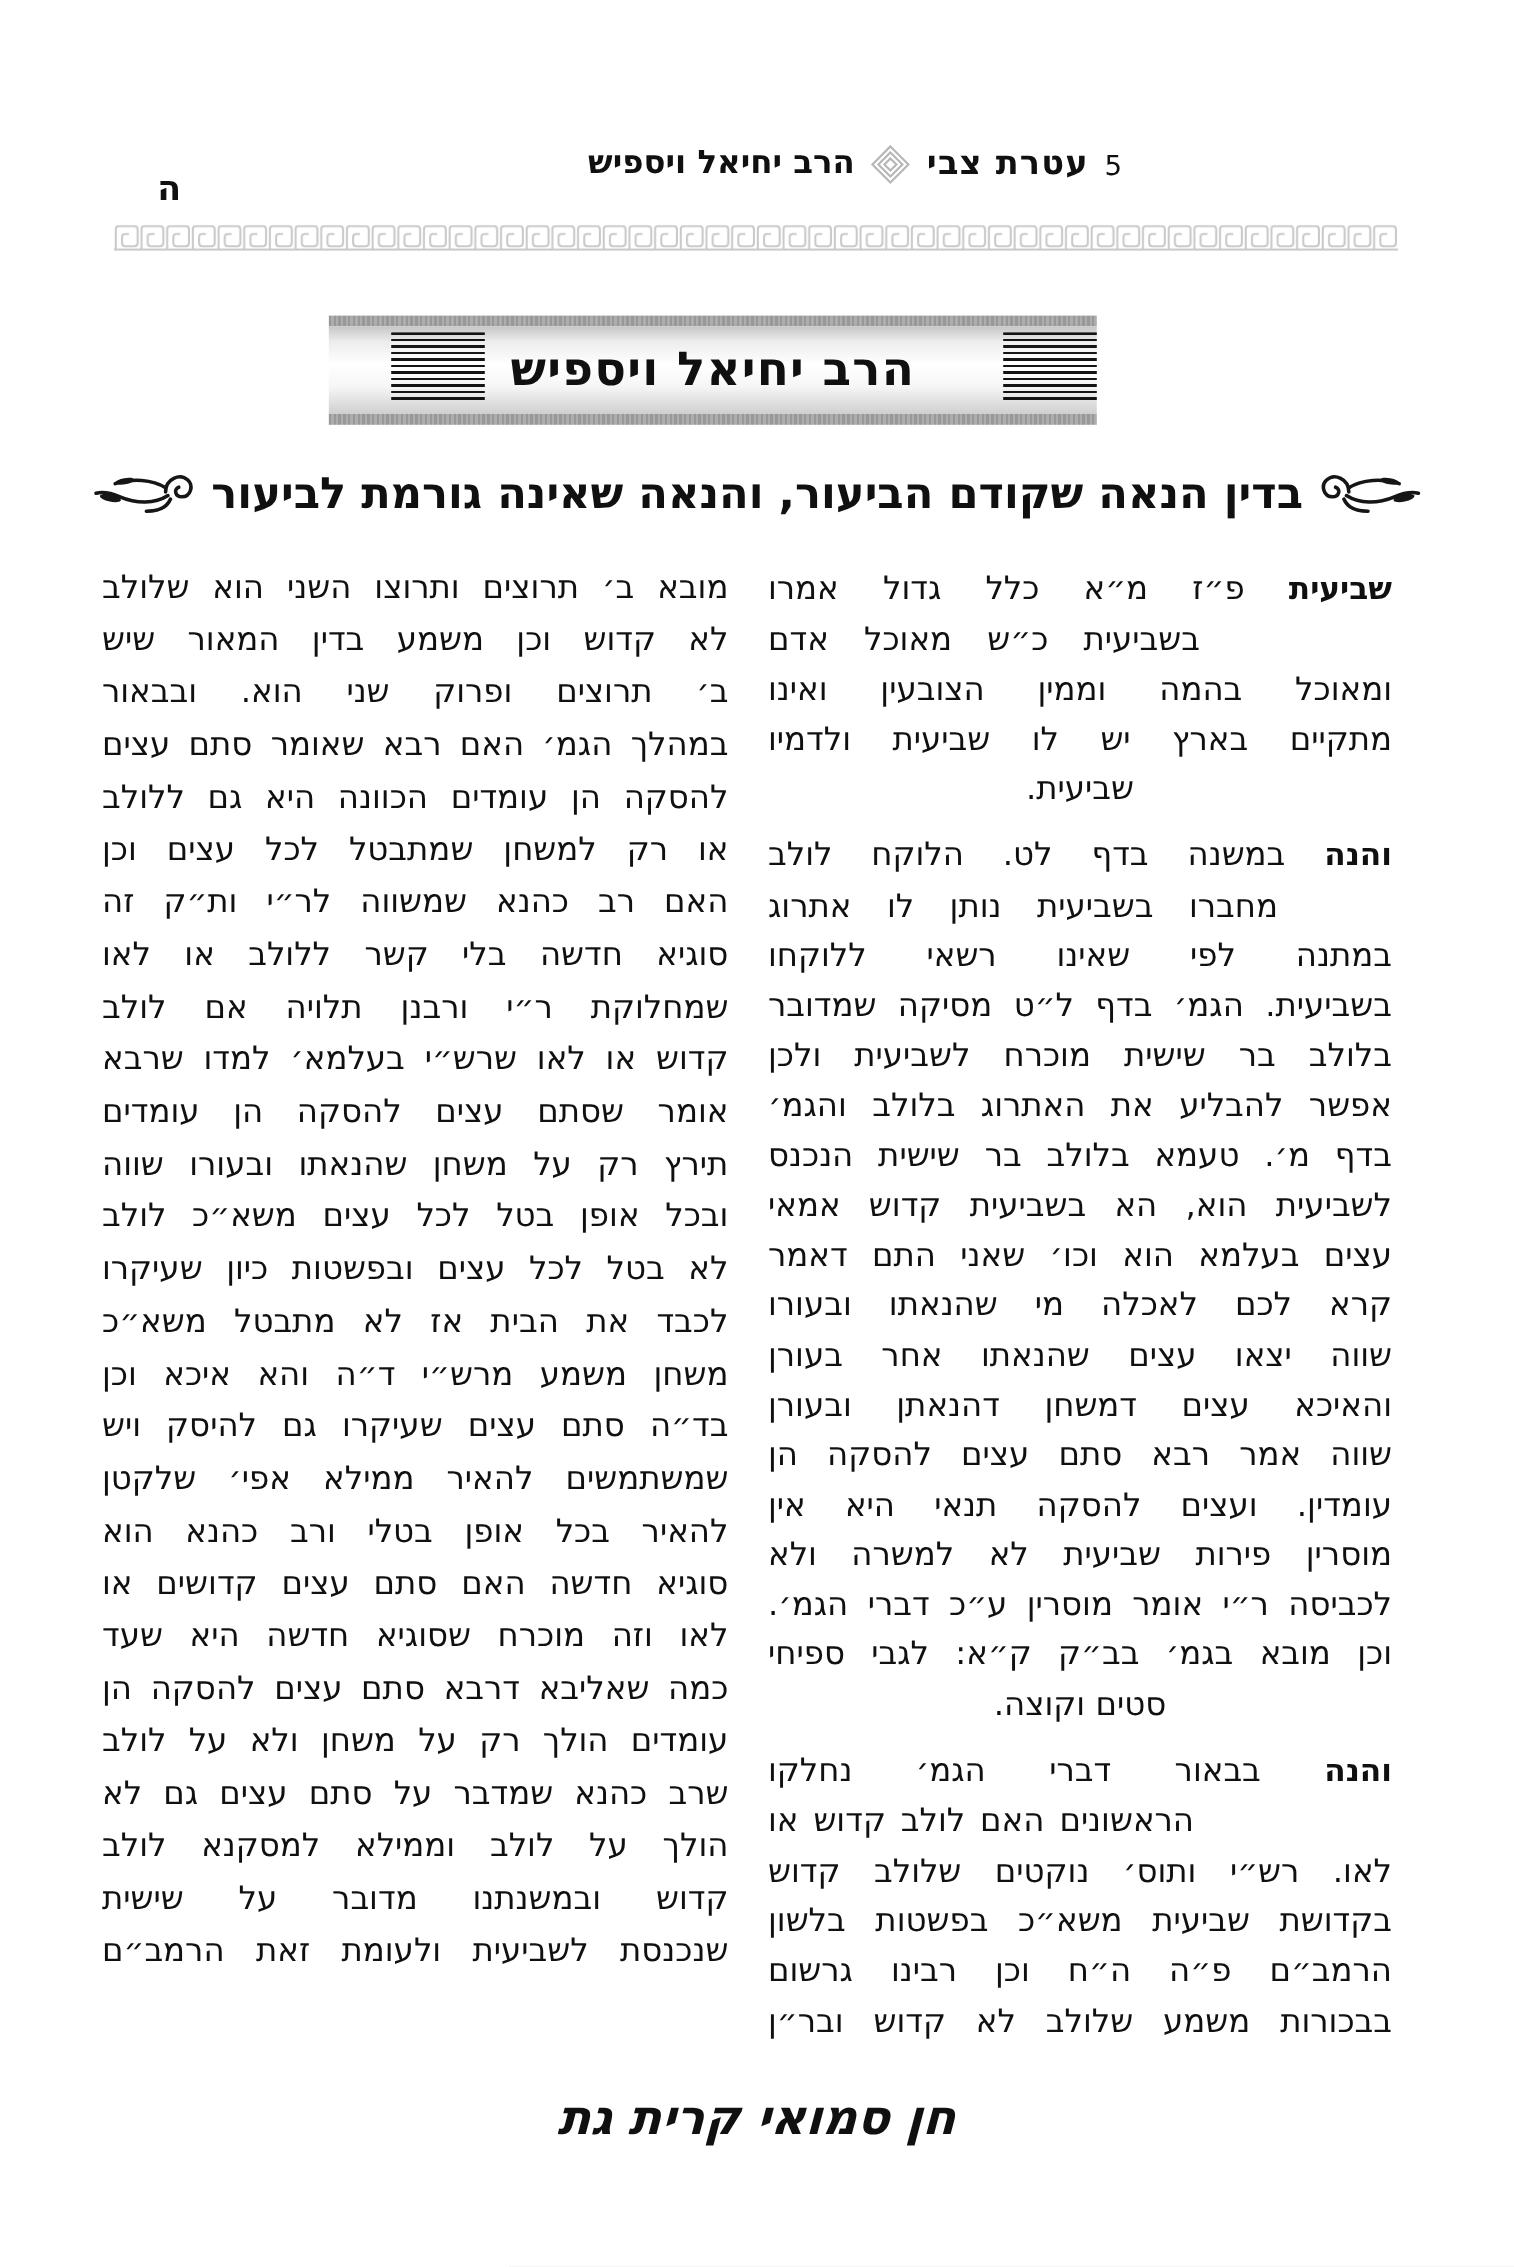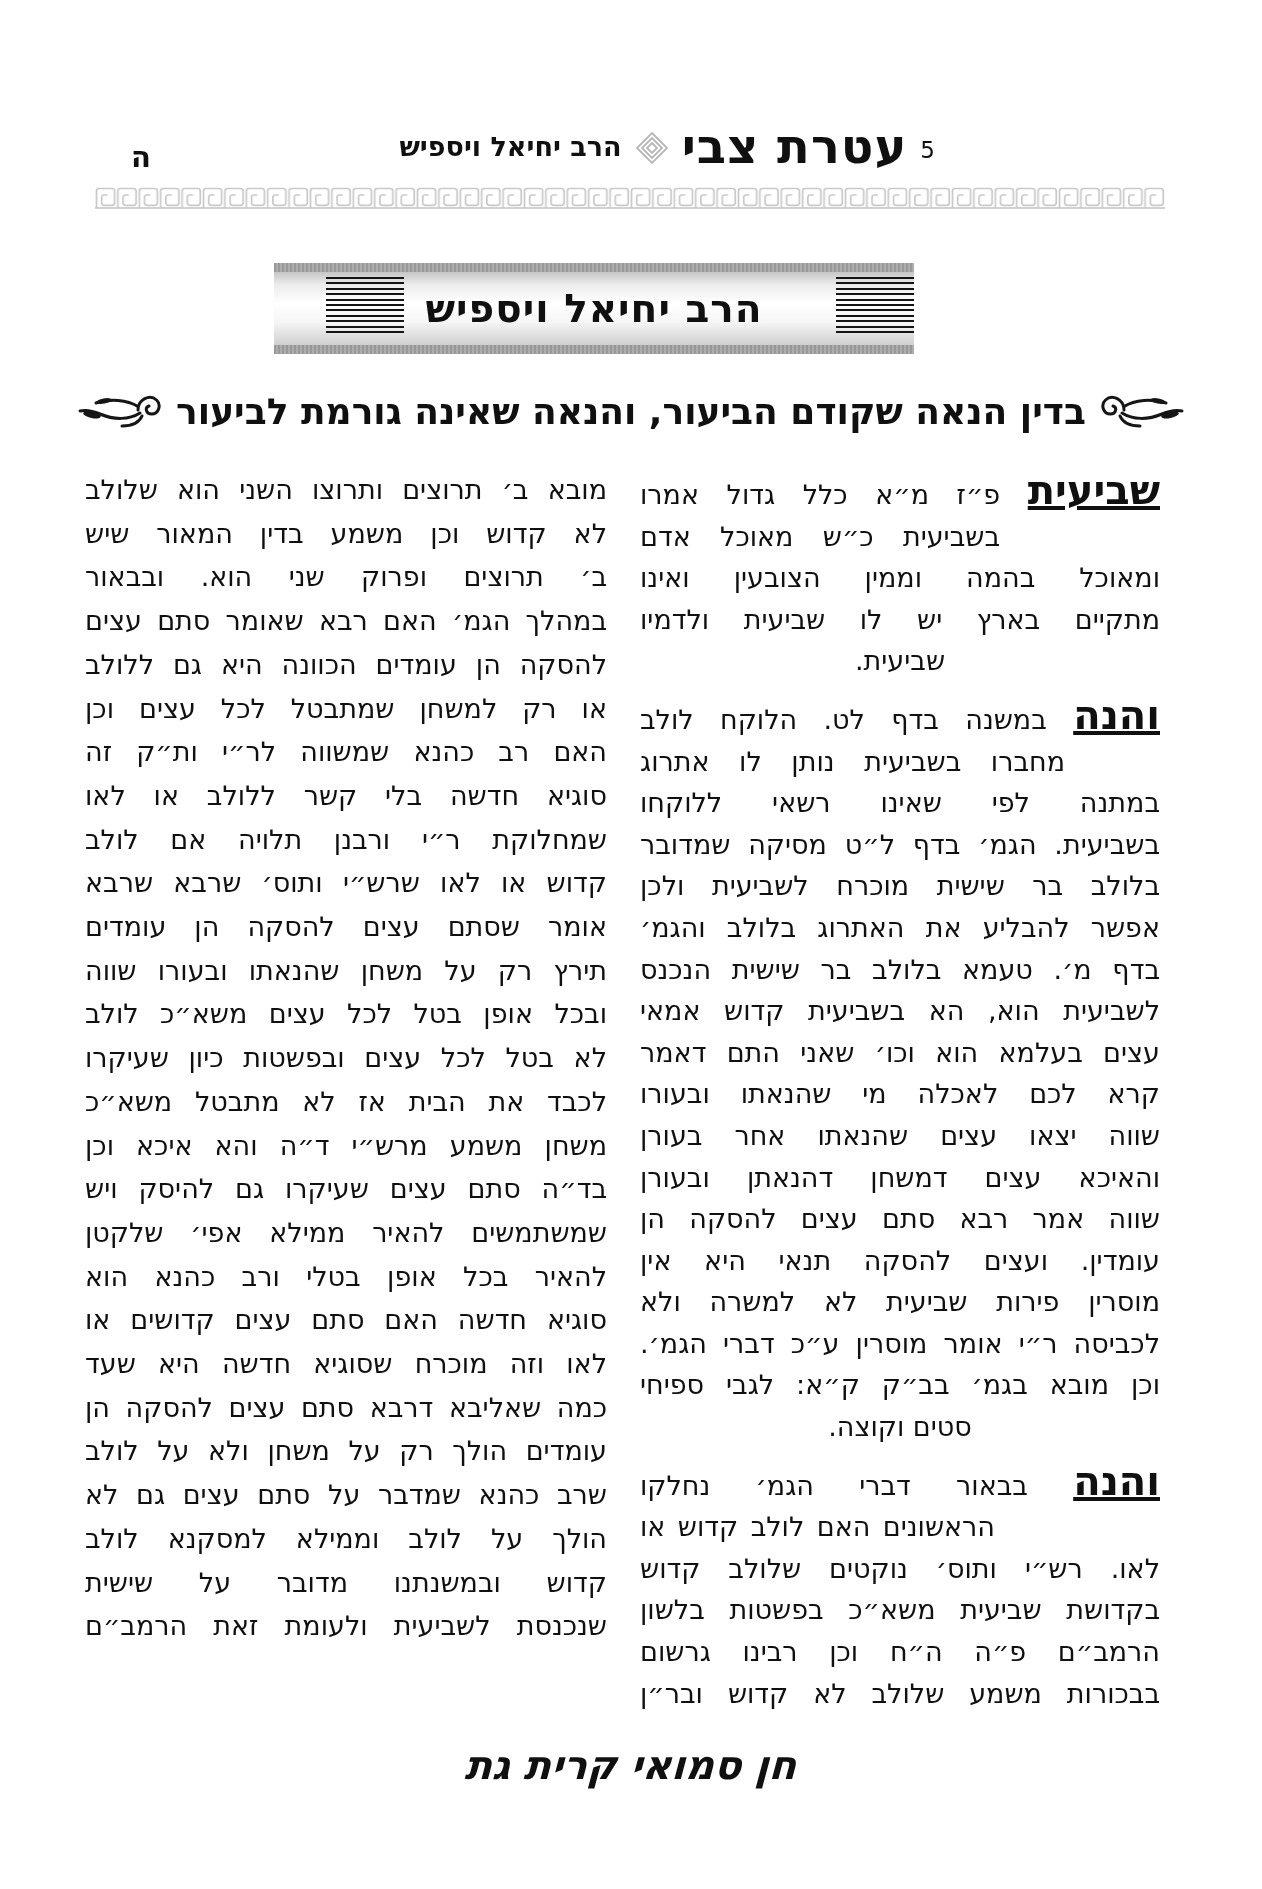--- a/index.html
+++ b/index.html
@@ -16,21 +16,21 @@
   .folio-letter{
     position:absolute;left:131px;top:140px;
     font-size:29px;font-weight:700;
   }
   .header-group{
     position:absolute;top:118px;right:327px;
     display:flex;direction:rtl;align-items:center;gap:13px;
     white-space:nowrap;
   }
   .page-number{font-size:23px;font-weight:400;transform:translateY(4px);}
-  .journal-title{font-size:48px;font-weight:700;letter-spacing:1px;}
+  .journal-title{font-size:28px;font-weight:700;letter-spacing:1px;}
   .diamond-wrap{width:34px;height:34px;transform:translateY(2px);}
   .author-name{font-size:27px;font-weight:700;}
   
   .greek-border{position:absolute;left:95px;top:187px;width:1070px;height:23px;}
   
   .banner{position:absolute;left:274px;top:263px;width:640px;}
   .banner .bar{
     height:9px;
     background-image:repeating-linear-gradient(90deg,#989898 0 2px,#adadad 2px 4px);
   }
@@ -62,21 +62,21 @@
   .col-left{top:468px;left:85px;width:522px;}
   .col-right .line{line-height:41.6px;}
   .col-left .line{line-height:43.7px;}
   .para + .para{margin-top:13px;}
   .line{
     text-align:justify;
     text-align-last:justify;
     white-space:normal;
   }
   .line.center{text-align:left;text-align-last:center;}
-  .lead{font-weight:700;font-size:40px;text-decoration:underline;}
+  .lead{font-weight:700;font-size:26px;}
   .footnote{
     direction:rtl;margin-top:14px;
     font-size:19px;line-height:26px;
     text-align:justify;text-align-last:justify;
   }
   
   .signature{
     position:absolute;left:0;top:1742px;width:1262px;
     text-align:center;
     font-size:40px;font-weight:700;font-style:italic;
@@ -199,21 +199,21 @@
   <div class="para">
         <div class="line">מובא ב׳ תרוצים ותרוצו השני הוא שלולב</div>
         <div class="line">לא קדוש וכן משמע בדין המאור שיש</div>
         <div class="line">ב׳ תרוצים ופרוק שני הוא. ובבאור</div>
         <div class="line">במהלך הגמ׳ האם רבא שאומר סתם עצים</div>
         <div class="line">להסקה הן עומדים הכוונה היא גם ללולב</div>
         <div class="line">או רק למשחן שמתבטל לכל עצים וכן</div>
         <div class="line">האם רב כהנא שמשווה לר״י ות״ק זה</div>
         <div class="line">סוגיא חדשה בלי קשר ללולב או לאו</div>
         <div class="line">שמחלוקת ר״י ורבנן תלויה אם לולב</div>
-        <div class="line">קדוש או לאו שרש״י ותוס׳ שרבא שרבא</div>
+        <div class="line">קדוש או לאו שרש״י בעלמא׳ למדו שרבא</div>
         <div class="line">אומר שסתם עצים להסקה הן עומדים</div>
         <div class="line">תירץ רק על משחן שהנאתו ובעורו שווה</div>
         <div class="line">ובכל אופן בטל לכל עצים משא״כ לולב</div>
         <div class="line">לא בטל לכל עצים ובפשטות כיון שעיקרו</div>
         <div class="line">לכבד את הבית אז לא מתבטל משא״כ</div>
         <div class="line">משחן משמע מרש״י ד״ה והא איכא וכן</div>
         <div class="line">בד״ה סתם עצים שעיקרו גם להיסק ויש</div>
         <div class="line">שמשתמשים להאיר ממילא אפי׳ שלקטן</div>
         <div class="line">להאיר בכל אופן בטלי ורב כהנא הוא</div>
         <div class="line">סוגיא חדשה האם סתם עצים קדושים או</div>

